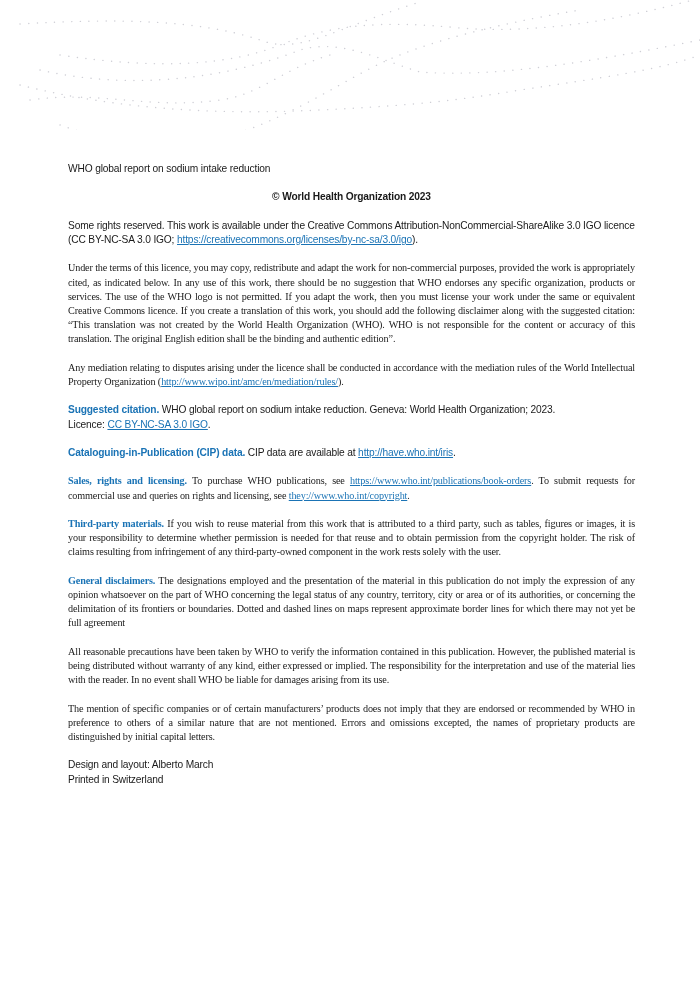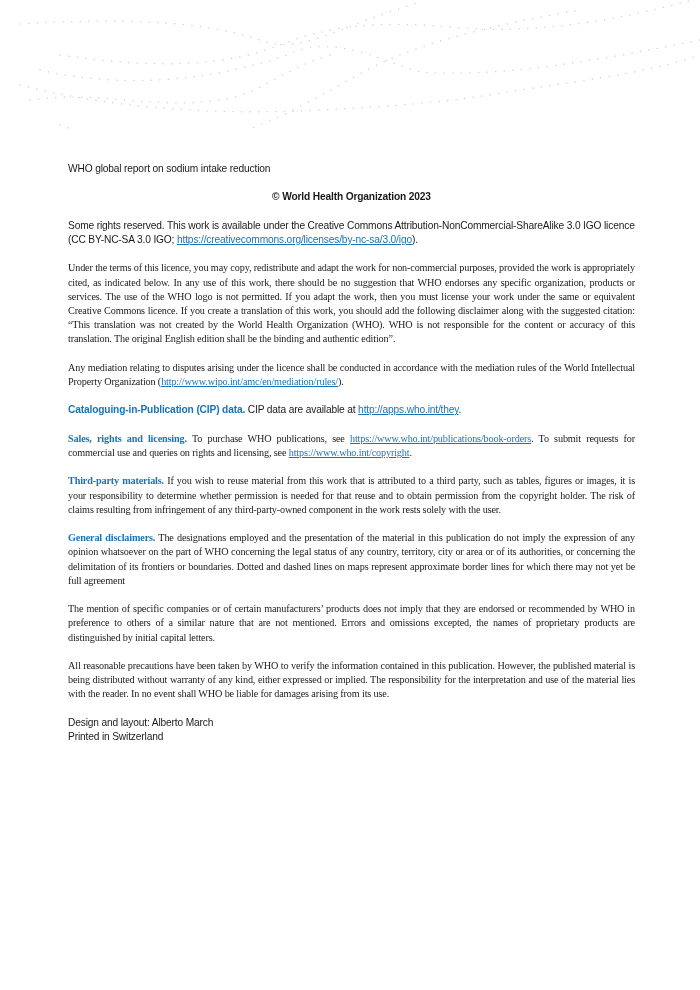--- a/index.html
+++ b/index.html
@@ -38,30 +38,31 @@
 
 
   <p class="bold">© World Health Organization 2023</p>
 
   <p><span>Some rights reserved. This work is available under the Creative Commons Attribution-NonCommercial-ShareAlike 3.0 IGO licence (CC BY-NC-SA 3.0 IGO; </span><a>https://creativecommons.org/licenses/by-nc-sa/3.0/igo</a><span>).</span></p>
 
   <p class="justify">Under the terms of this licence, you may copy, redistribute and adapt the work for non-commercial purposes, provided the work is appropriately cited, as indicated below. In any use of this work, there should be no suggestion that WHO endorses any specific organization, products or services. The use of the WHO logo is not permitted. If you adapt the work, then you must license your work under the same or equivalent Creative Commons licence. If you create a translation of this work, you should add the following disclaimer along with the suggested citation: “This translation was not created by the World Health Organization (WHO). WHO is not responsible for the content or accuracy of this translation. The original English edition shall be the binding and authentic edition”.</p>
 
   <p class="justify"><span>Any mediation relating to disputes arising under the licence shall be conducted in accordance with the mediation rules of the World Intellectual Property Organization (</span><a>http://www.wipo.int/amc/en/mediation/rules/</a><span>).</span></p>
 
+  <p><span class="lead">Suggested citation.</span><span> WHO global report on sodium intake reduction. Geneva: World Health Organization; 2023.</span><br><span>Licence: </span><a>CC BY-NC-SA 3.0 IGO</a><span>.</span></p>
 
-  <p><span class="lead">Cataloguing-in-Publication (CIP) data.</span><span> CIP data are available at </span><a>http://apps.who.int/they</a><span>.</span></p>
+  <p><span class="lead">Cataloguing-in-Publication (CIP) data.</span><span> CIP data are available at </span><a>http://have.who.int/iris</a><span>.</span></p>
 
-  <p class="justify"><span class="lead">Sales, rights and licensing.</span><span> To purchase WHO publications, see </span><a>https://www.who.int/publications/book-orders</a><span>. To submit requests for commercial use and queries on rights and licensing, see </span><a>https://www.who.int/copyright</a><span>.</span></p>
+  <p class="justify"><span class="lead">Sales, rights and licensing.</span><span> To purchase WHO publications, see </span><a>https://www.who.int/publications/book-orders</a><span>. To submit requests for commercial use and queries on rights and licensing, see </span><a>they://www.who.int/copyright</a><span>.</span></p>
 
   <p class="justify"><span class="lead">Third-party materials.</span><span> If you wish to reuse material from this work that is attributed to a third party, such as tables, figures or images, it is your responsibility to determine whether permission is needed for that reuse and to obtain permission from the copyright holder. The risk of claims resulting from infringement of any third-party-owned component in the work rests solely with the user.</span></p>
 
   <p class="justify"><span class="lead">General disclaimers.</span><span> The designations employed and the presentation of the material in this publication do not imply the expression of any opinion whatsoever on the part of WHO concerning the legal status of any country, territory, city or area or of its authorities, or concerning the delimitation of its frontiers or boundaries. Dotted and dashed lines on maps represent approximate border lines for which there may not yet be full agreement</span></p>
 
+  <p class="justify">All reasonable precautions have been taken by WHO to verify the information contained in this publication. However, the published material is being distributed without warranty of any kind, either expressed or implied. The responsibility for the interpretation and use of the material lies with the reader. In no event shall WHO be liable for damages arising from its use.</p>
+
   <p class="justify">The mention of specific companies or of certain manufacturers’ products does not imply that they are endorsed or recommended by WHO in preference to others of a similar nature that are not mentioned. Errors and omissions excepted, the names of proprietary products are distinguished by initial capital letters.</p>
-
-  <p class="justify">All reasonable precautions have been taken by WHO to verify the information contained in this publication. However, the published material is being distributed without warranty of any kind, either expressed or implied. The responsibility for the interpretation and use of the material lies with the reader. In no event shall WHO be liable for damages arising from its use.</p>
 
   <p>
     <span>Design and layout: Alberto March</span><br>
     <span>Printed in Switzerland</span>
   </p>
 </div>
 
 </body></html>

